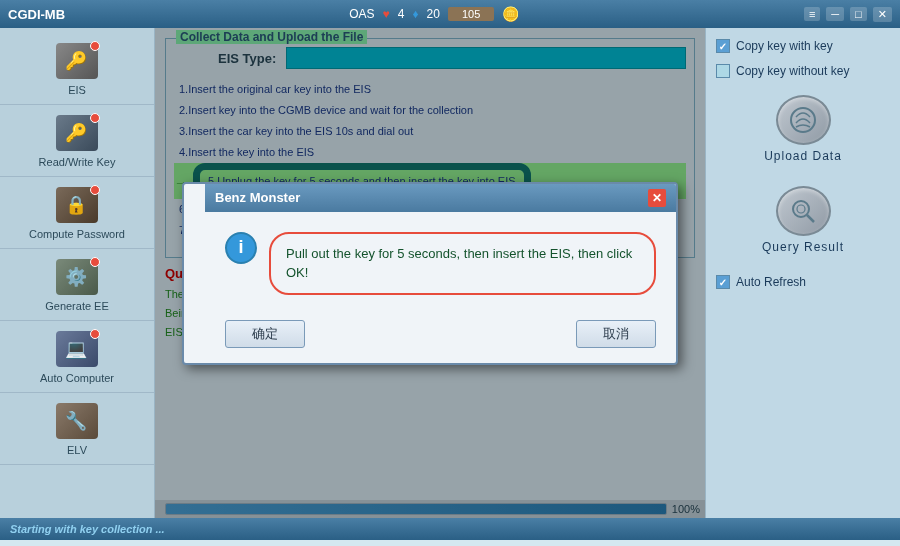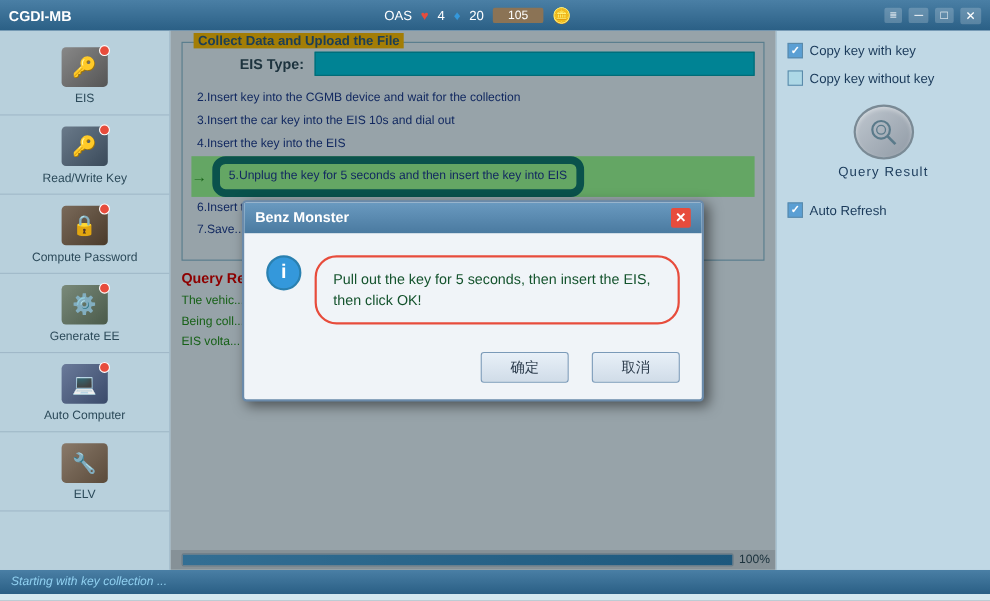--- a/index.html
+++ b/index.html
@@ -239,39 +239,41 @@
       height: 22px;
       background: linear-gradient(to bottom, #4a7fa5, #2a5f85);
       display: flex;
       align-items: center;
       padding: 0 10px;
     }
     .status-text {
       font-size: 11px;
       color: #90d0f0;
       font-style: italic;
+      font-weight: bold;
     }
 
     
     .dialog-overlay {
       position: absolute;
       top: 0; left: 0; right: 0; bottom: 0;
       background: rgba(0,0,0,0.3);
       display: flex;
       align-items: center;
       justify-content: center;
       z-index: 100;
     }
     .dialog-box {
-      width: 420px;
+      width: 496px;
       background: #f0f4f8;
       border: 2px solid #6a8aaa;
       border-radius: 4px;
       box-shadow: 4px 4px 12px rgba(0,0,0,0.5);
       overflow: hidden;
+      padding-left: 21px;
     }
     .dialog-title-bar {
       background: linear-gradient(to bottom, #6a9ac0, #4a7aa0);
       padding: 5px 10px;
       display: flex;
       align-items: center;
       justify-content: space-between;
     }
     .dialog-title {
       color: white;
@@ -317,21 +319,21 @@
       border-radius: 20px;
       padding: 10px 15px;
     }
     .dialog-message {
       font-size: 13px;
       color: #14532d;
       line-height: 1.5;
     }
     .dialog-buttons {
       display: flex;
-      justify-content: flex-end;
+      justify-content: space-between;
       gap: 21px;
       padding: 10px 20px 15px;
     }
     .dialog-btn {
       min-width: 80px;
       height: 28px;
       padding: 0 15px;
       border: 1px solid #7a9ab8;
       border-radius: 3px;
       background: linear-gradient(to bottom, #e8f0f8, #d0dce8);
@@ -347,21 +349,21 @@
     .section-border {
       border: 1px solid #7ab0c8;
       padding: 8px;
       margin-bottom: 5px;
       position: relative;
     }
     .section-border-label {
       position: absolute;
       top: -9px;
       left: 10px;
-      background: #eab308;
+      background: #86efac;
       padding: 0 4px;
       font-size: 12px;
       color: #2a5a7a;
       font-weight: bold;
     }
   </style>
 </head>
 <body>
 
 <div class="title-bar">
@@ -446,20 +448,21 @@
   <div class="content-area">
     <div class="section-border">
       <span class="section-border-label">Collect Data and Upload the File</span>
 
       <div class="eis-type-row">
         <span class="eis-label">EIS Type:</span>
         <div class="eis-input"></div>
       </div>
 
       <div class="instructions">
+        <p>1.Insert the original car key into the EIS</p>
         <p>2.Insert key into the CGMB device and wait for the collection</p>
         <p>3.Insert the car key into the EIS 10s and dial out</p>
         <p>4.Insert the key into the EIS</p>
         <div class="step-highlight">
           <span class="arrow-right">→</span>
           <span style="border: 7px solid #0f766e; border-radius: 12px; padding: 1px 8px; display:inline-block;">5.Unplug the key for 5 seconds and then insert the key into EIS</span>
         </div>
         <p>6.Insert the key into the CGMB device</p>
         <p>7.Save...</p>
       </div>
@@ -510,20 +513,31 @@
         <span class="checkbox-checkmark">✓</span>
       </div>
       <span class="checkbox-label">Copy key with key</span>
     </div>
     <div class="checkbox-row">
       <div class="checkbox-box" style="background:#add8e6;"></div>
       <span class="checkbox-label">Copy key without key</span>
     </div>
 
 
+    <div class="right-btn">
+      <div class="btn-icon-circle">
+        <svg width="30" height="30" viewBox="0 0 30 30">
+          <circle cx="15" cy="15" r="12" fill="none" stroke="#5a7a8a" stroke-width="2"></circle>
+          <path d="M8 12 Q15 4 22 12" fill="none" stroke="#5a7a8a" stroke-width="1.5"></path>
+          <path d="M8 18 Q15 10 22 18" fill="none" stroke="#5a7a8a" stroke-width="1.5"></path>
+          <path d="M8 22 Q15 18 22 22" fill="none" stroke="#5a7a8a" stroke-width="1.5"></path>
+        </svg>
+      </div>
+      <span class="right-btn-label">Upload  Data</span>
+    </div>
 
     <div class="right-btn">
       <div class="btn-icon-circle">
         <svg width="30" height="30" viewBox="0 0 30 30">
           <circle cx="13" cy="13" r="8" fill="none" stroke="#5a7a8a" stroke-width="2"></circle>
           <line x1="19" y1="19" x2="26" y2="26" stroke="#5a7a8a" stroke-width="2.5"></line>
           <circle cx="13" cy="13" r="4" fill="none" stroke="#5a7a8a" stroke-width="1.2"></circle>
         </svg>
       </div>
       <span class="right-btn-label">Query Result</span>

